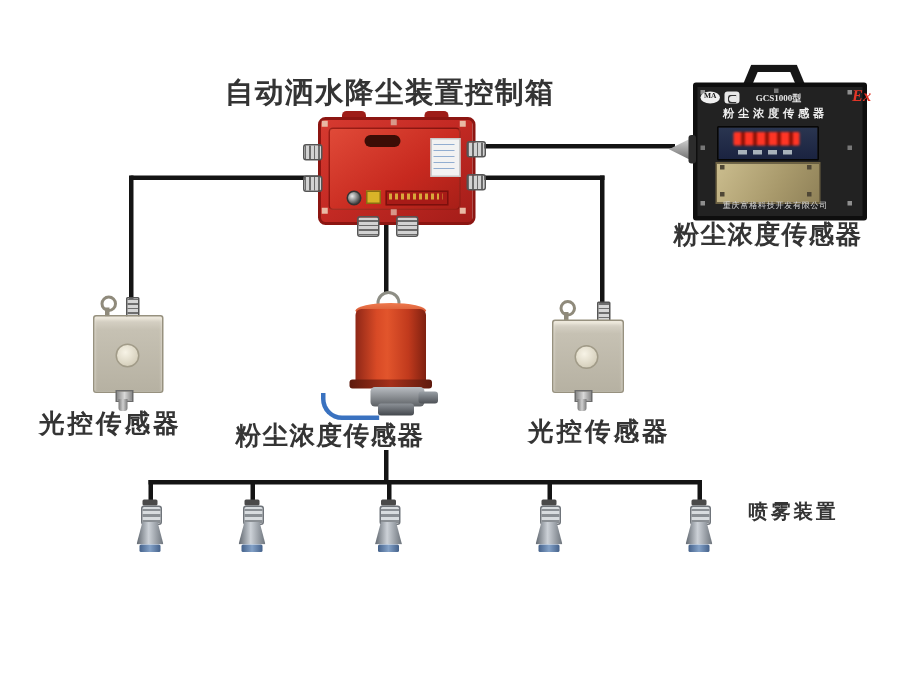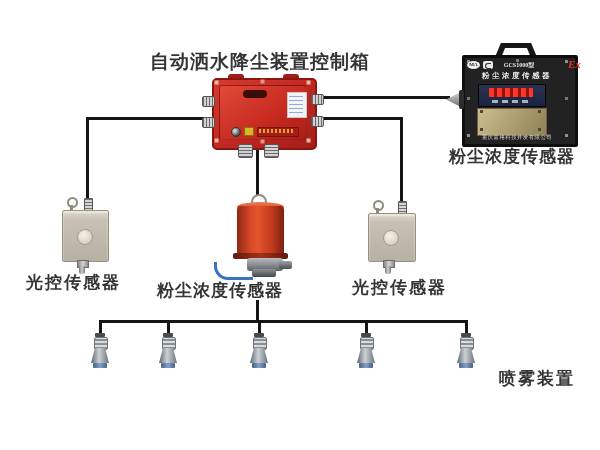--- a/index.html
+++ b/index.html
@@ -7,21 +7,21 @@
   .stage{position:relative;width:600px;height:450px;background:#ffffff;overflow:hidden;font-family:Liberation Serif, serif;}
   .abs{position:absolute;}
 
   
   .caption{position:absolute;color:#343434;font-weight:bold;white-space:nowrap;}
   .title{left:150px;top:49px;width:215px;font-size:19px;letter-spacing:1px;text-align:center;}
   .cap-left-sensor{left:26px;top:271px;font-size:17px;letter-spacing:2px;}
   .cap-right-sensor{left:352px;top:276px;font-size:17px;letter-spacing:2px;}
   .cap-valve{left:157px;top:279px;font-size:17px;letter-spacing:1px;}
   .cap-dust{left:449px;top:145px;font-size:17px;letter-spacing:1px;}
-  .cap-spray{left:499px;top:367px;font-size:17px;letter-spacing:2px;}
+  .cap-spray{left:499px;top:332px;font-size:13px;letter-spacing:2px;}
 
   
   .wire{position:absolute;background:#141414;}
 
   
   .cbox{left:212px;top:78px;width:101px;height:68px;background:linear-gradient(145deg,#d63a30 0%,#c42a24 45%,#a41d19 100%);border:2px solid #8c1511;border-radius:5px;}
   .cbox-inner{left:219px;top:85px;width:86px;height:53px;background:linear-gradient(145deg,#e04a38 0%,#c7291f 60%,#a81f18 100%);border:1px solid rgba(60,0,0,.35);border-radius:3px;}
   .cbox-tab{width:16px;height:5px;background:#9e1d18;border-radius:3px 3px 0 0;}
   .cbox-slot{left:243px;top:90px;width:24px;height:8px;background:#3c0d06;border-radius:4px;}
   .cbox-label{left:287px;top:92px;width:18px;height:24px;background:#f2f2f2;border:1px solid #c9c9c9;}

